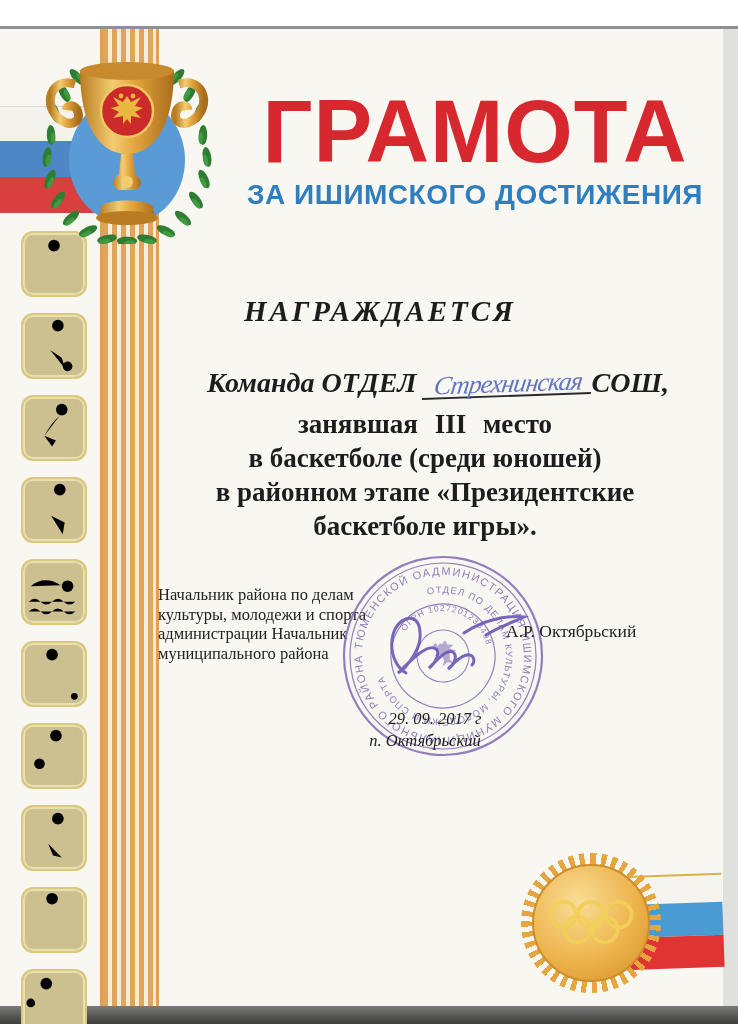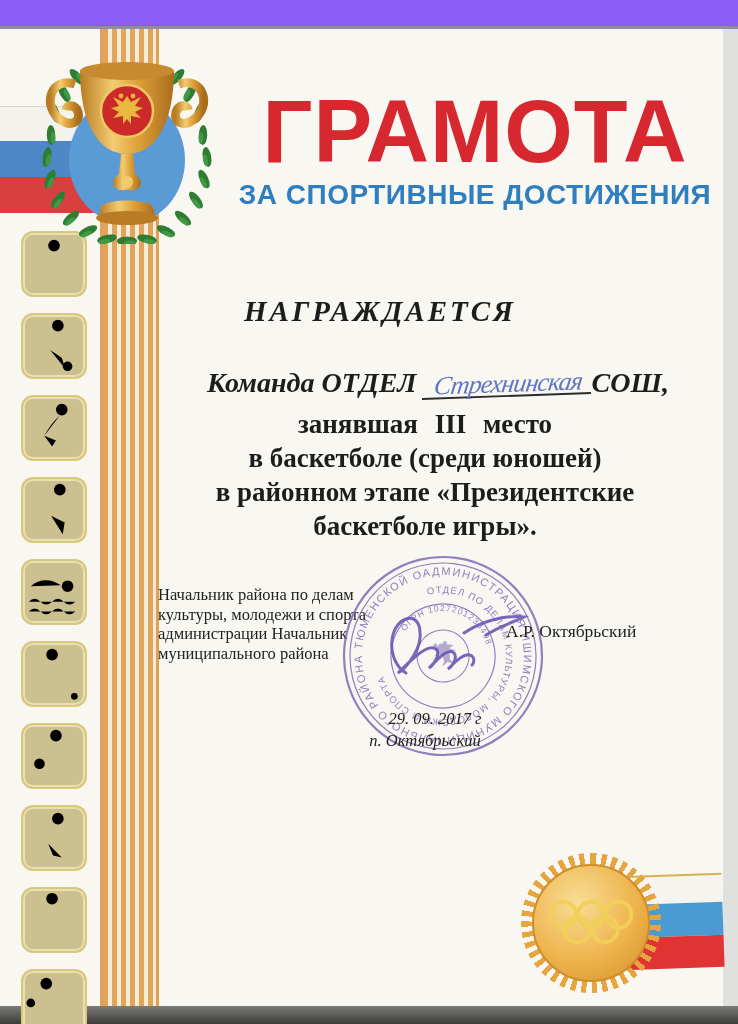--- a/index.html
+++ b/index.html
@@ -1,17 +1,17 @@
 <!DOCTYPE html>
 <html><head>
 <meta charset="utf-8">
 <style>
   html,body{margin:0;padding:0;}
   body{width:738px;height:1024px;overflow:hidden;background:#e9e9e7;font-family:"Liberation Serif",serif;}
-  .scan{position:relative;width:738px;height:1024px;background:#8b5cf6;}
+  .scan{position:relative;width:738px;height:1024px;background:#ffffff;}
   .scan-topline{position:absolute;left:0;top:26px;width:738px;height:3px;background:#8f8f97;}
   .page{position:absolute;left:0;top:29px;width:723px;height:979px;background:#f8f7f2;box-shadow:2px 0 4px rgba(0,0,0,.25);}
   .scan-bottom{position:absolute;left:0;top:1006px;width:738px;height:18px;background:linear-gradient(#7a7a78,#3c3c3a);}
   .scan-right{position:absolute;left:723px;top:29px;width:15px;height:979px;background:#e0e0de;}
 
   
   .band{position:absolute;left:100px;top:0;width:53px;height:979px;
     background:repeating-linear-gradient(90deg,#e1a45d 0 5px,#f7ecd6 5px 9px);
     border-left:3px solid #dfa058;border-right:3px solid #dfa058;}
 
@@ -129,21 +129,21 @@
         </g>
         <path d="M88,122 L86,142 C78,148 78,154 86,158 L102,158 C110,154 110,148 102,142 L100,122 Z" fill="url(#goldg)"></path>
         <circle cx="94" cy="150" r="6" fill="#f3cc72"></circle>
         <path d="M68,176 C68,166 120,166 120,176 L122,184 L66,184 Z" fill="url(#goldg)"></path>
         <ellipse cx="94" cy="186" rx="31" ry="7" fill="#b97c22"></ellipse>
       </g>
     </svg>
 
     <div class="title-block">
       <div class="title">ГРАМОТА</div>
-      <div class="subtitle">ЗА СПОРТИВНЫЕ ДОСТИЖЕНИЯ</div>
+      <div class="subtitle">ЗА ИШИМСКОГО ДОСТИЖЕНИЯ</div>
     </div>
 
     <div class="icons-col">
       <svg width="0" height="0" style="position:absolute">
         <defs>
           <symbol id="sym-winner" viewBox="0 0 64 64">
               <circle class="hd" cx="32" cy="13" r="6"></circle>
               <path class="st" d="M32,20 L32,40 M32,25 L18,11 M32,25 L46,11 M32,40 L24,56 M32,40 L40,56"></path>
             </symbol>
           <symbol id="sym-soccer" viewBox="0 0 64 64">

